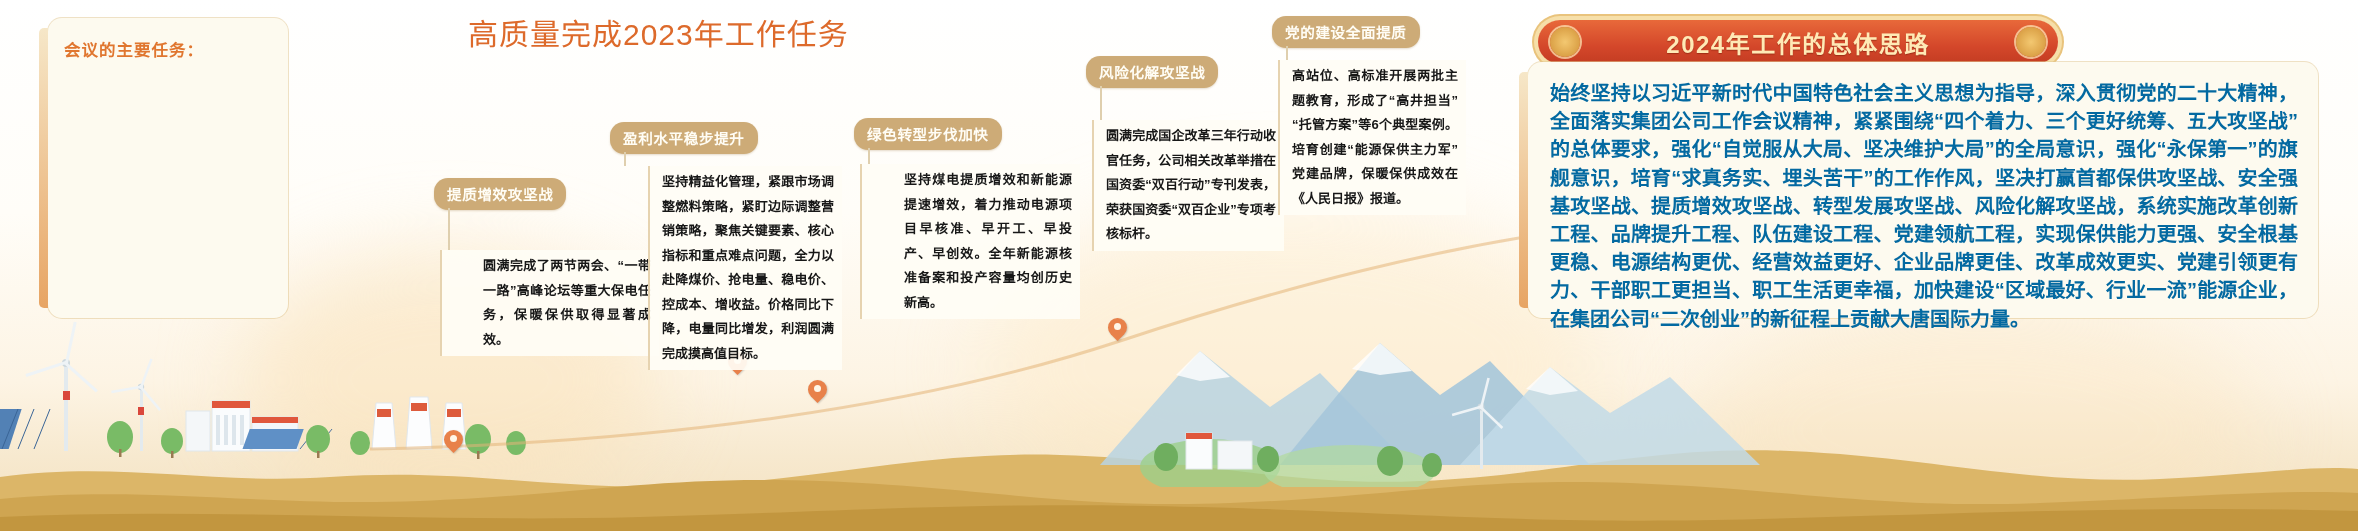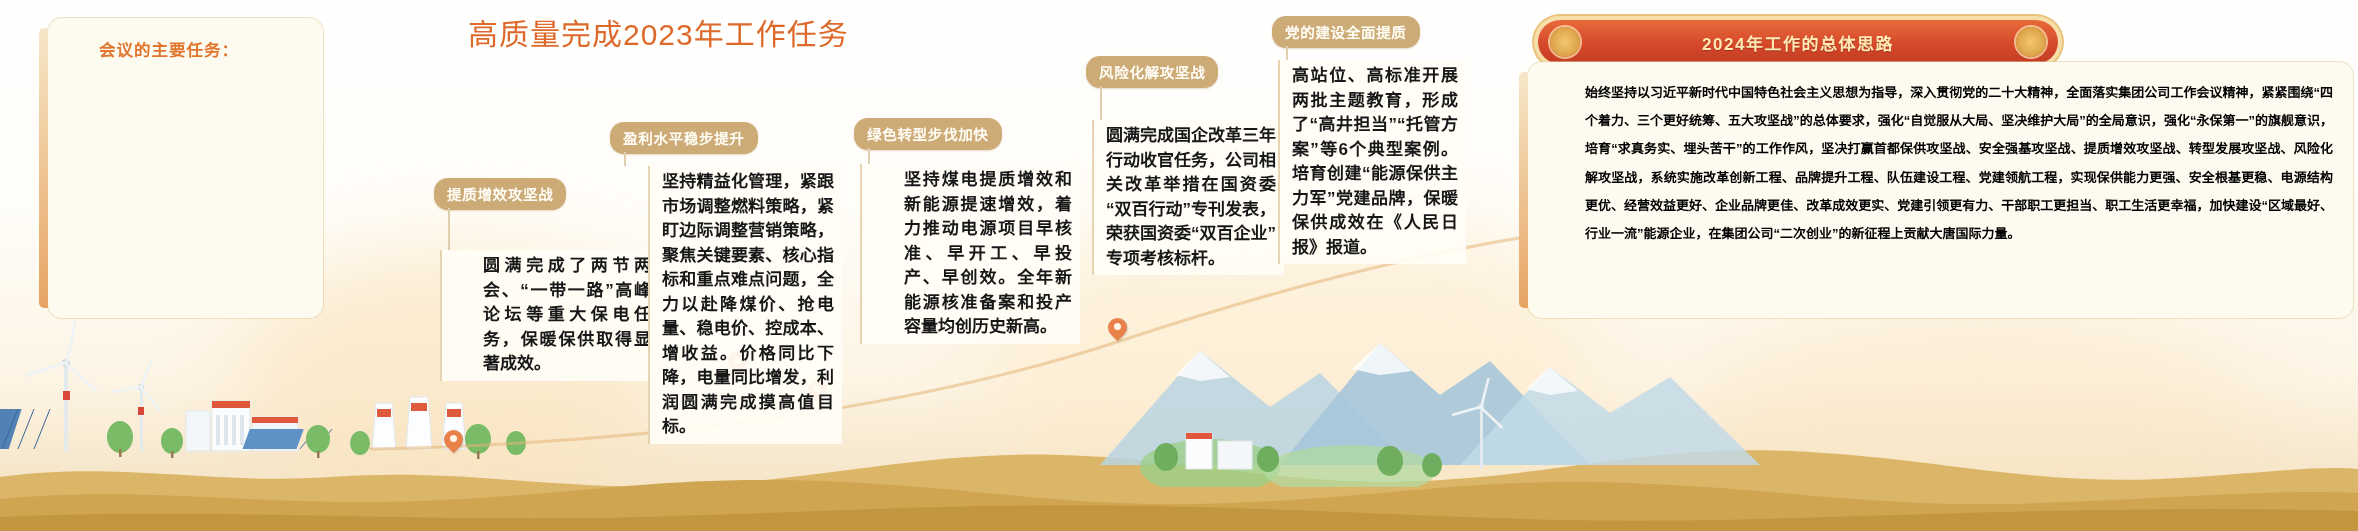--- a/index.html
+++ b/index.html
@@ -23,21 +23,20 @@
 
   
   .dunes{position:absolute;left:0;bottom:0;width:2358px;height:150px;}
 
   
   .panel{
     position:absolute;
     background:#fdfaef;
     border-radius:14px;
     box-shadow:0 0 0 1px rgba(226,200,150,.55);
-    padding-left:35px;
   }
   .panel-accent{
     position:absolute;left:-9px;top:10px;width:9px;bottom:10px;
     border-radius:5px 0 0 5px;
     background:linear-gradient(to bottom,#f6e7c8,#e7a463);
   }
   #left-panel{left:48px;top:18px;width:240px;height:300px;}
   #left-panel .ptitle{
     color:#e0762f;font-weight:bold;font-size:16.5px;letter-spacing:1px;
     margin:19px 0 9px 16px;
@@ -70,53 +69,53 @@
   .stem{
     position:absolute;width:2px;background:#dfcfae;
   }
   .card{
     position:absolute;
     background:rgba(255,253,245,.93);
     border-left:2px solid #e6d3b0;
     padding:4px 8px 4px 12px;
   }
   .card .ctext{
-    color:#171717;font-size:17px;line-height:24.5px;font-weight:bold;
+    color:#171717;font-size:13px;line-height:24.5px;font-weight:bold;
     text-align:justify;
   }
 
   
   #right-banner{
     position:absolute;left:1538px;top:20px;width:520px;height:44px;
   }
   .ribbon{
     position:absolute;inset:0;
     background:linear-gradient(to bottom,#e8693a,#d4472a 60%,#c33c22);
     border-radius:22px;
     box-shadow:0 0 0 4px #f6dfa9, 0 0 0 6px #e9c37c;
   }
   .ribbon-label{
     position:absolute;inset:0;display:flex;align-items:center;justify-content:center;
-    color:#ffeab6;font-size:17px;font-weight:bold;letter-spacing:1.5px;
+    color:#ffeab6;font-size:24px;font-weight:bold;letter-spacing:1.5px;
     text-shadow:0 1px 1px rgba(120,30,10,.55);
     white-space:nowrap;
   }
   .ribbon-orn{
     position:absolute;top:50%;transform:translateY(-50%);
     width:30px;height:30px;border-radius:50%;
     background:radial-gradient(circle,#f3c871 0%,#e0a94f 55%,#cf8e38 100%);
     box-shadow:0 0 0 2px rgba(255,236,186,.7);
   }
   .orn-l{left:12px;}
   .orn-r{right:12px;}
 
   
   #right-panel{left:1528px;top:62px;width:790px;height:256px;}
   #right-panel .pbody{
-    color:#000000;font-size:13px;line-height:28.2px;
+    color:#0369a1;font-size:20px;line-height:28.2px;
     margin:17px 20px 0 22px;text-align:justify;font-weight:bold;
   }
 
   
   .pin{position:absolute;width:19px;height:19px;}
   .pin .pin-body{
     width:19px;height:19px;border-radius:50% 50% 50% 0;
     transform:rotate(-45deg);
     background:#e8814a;box-shadow:0 1px 2px rgba(0,0,0,.2);
   }

